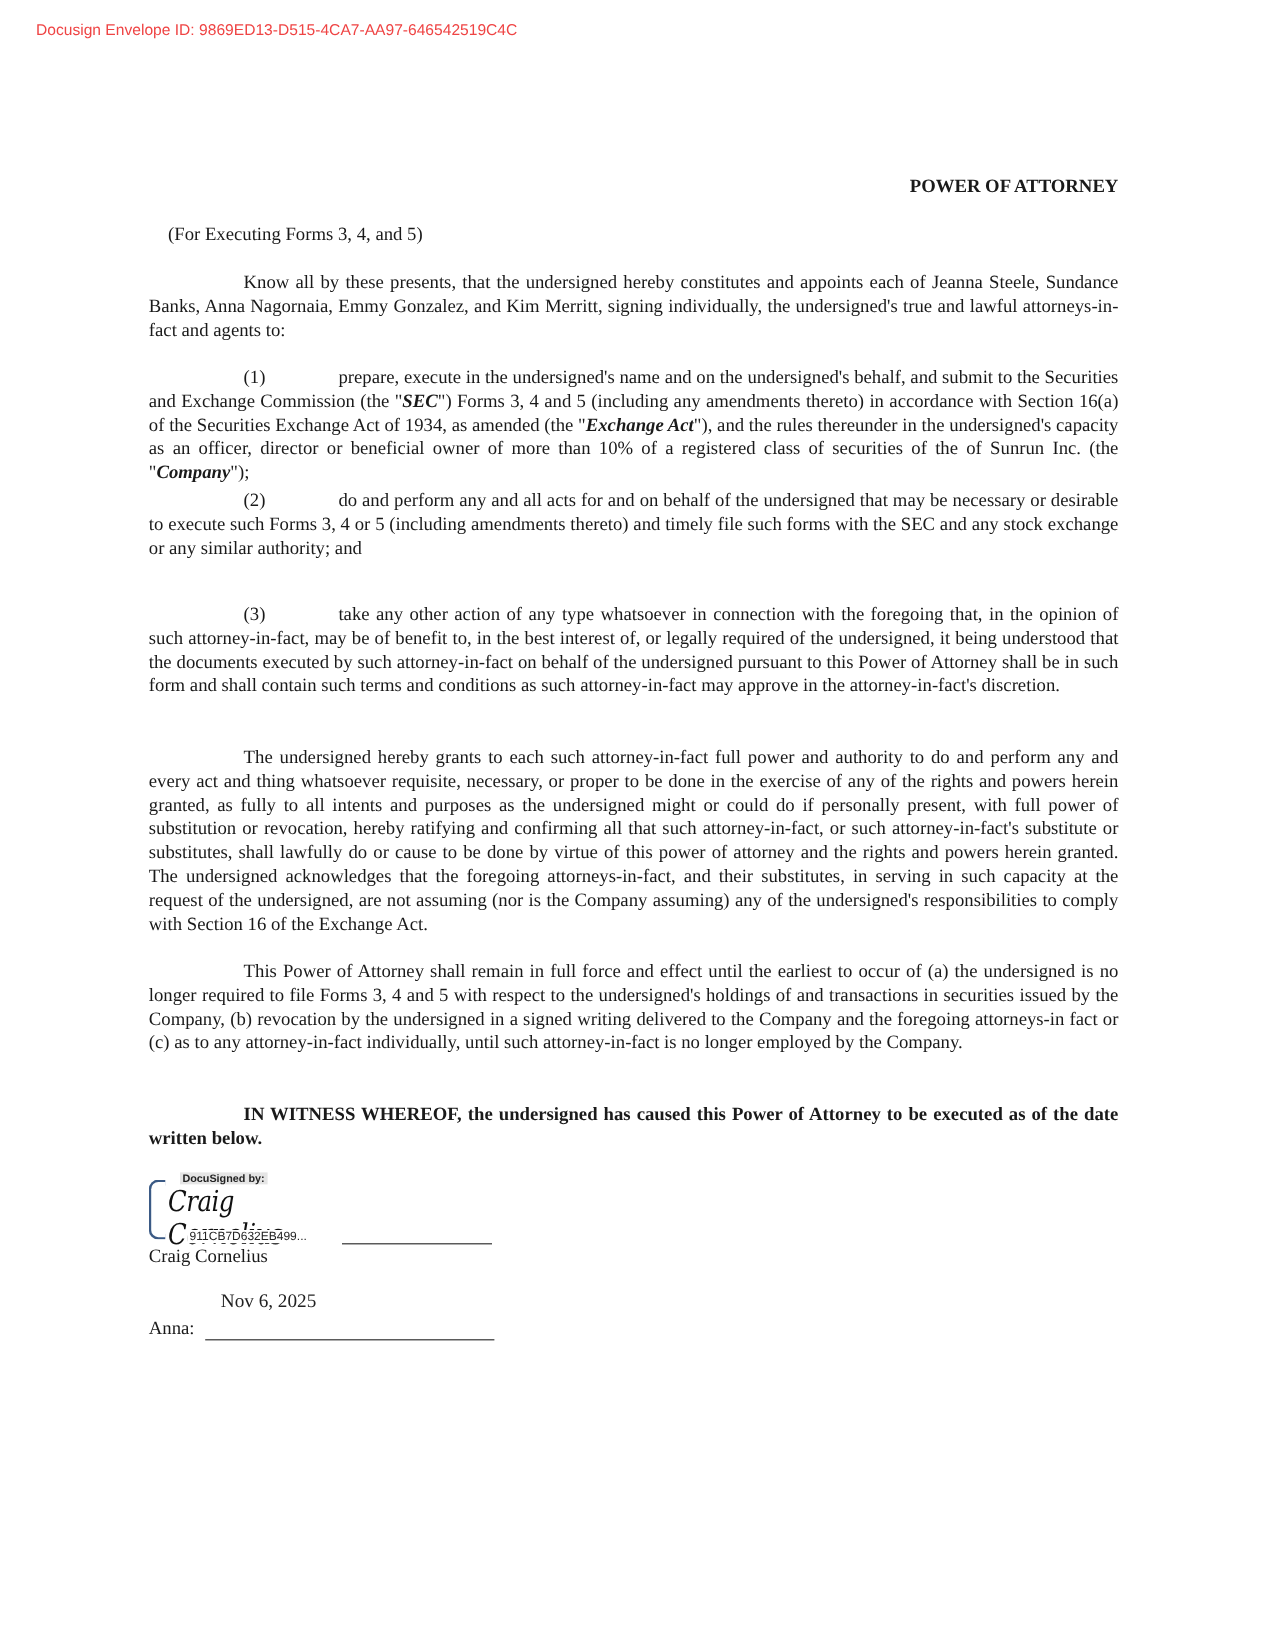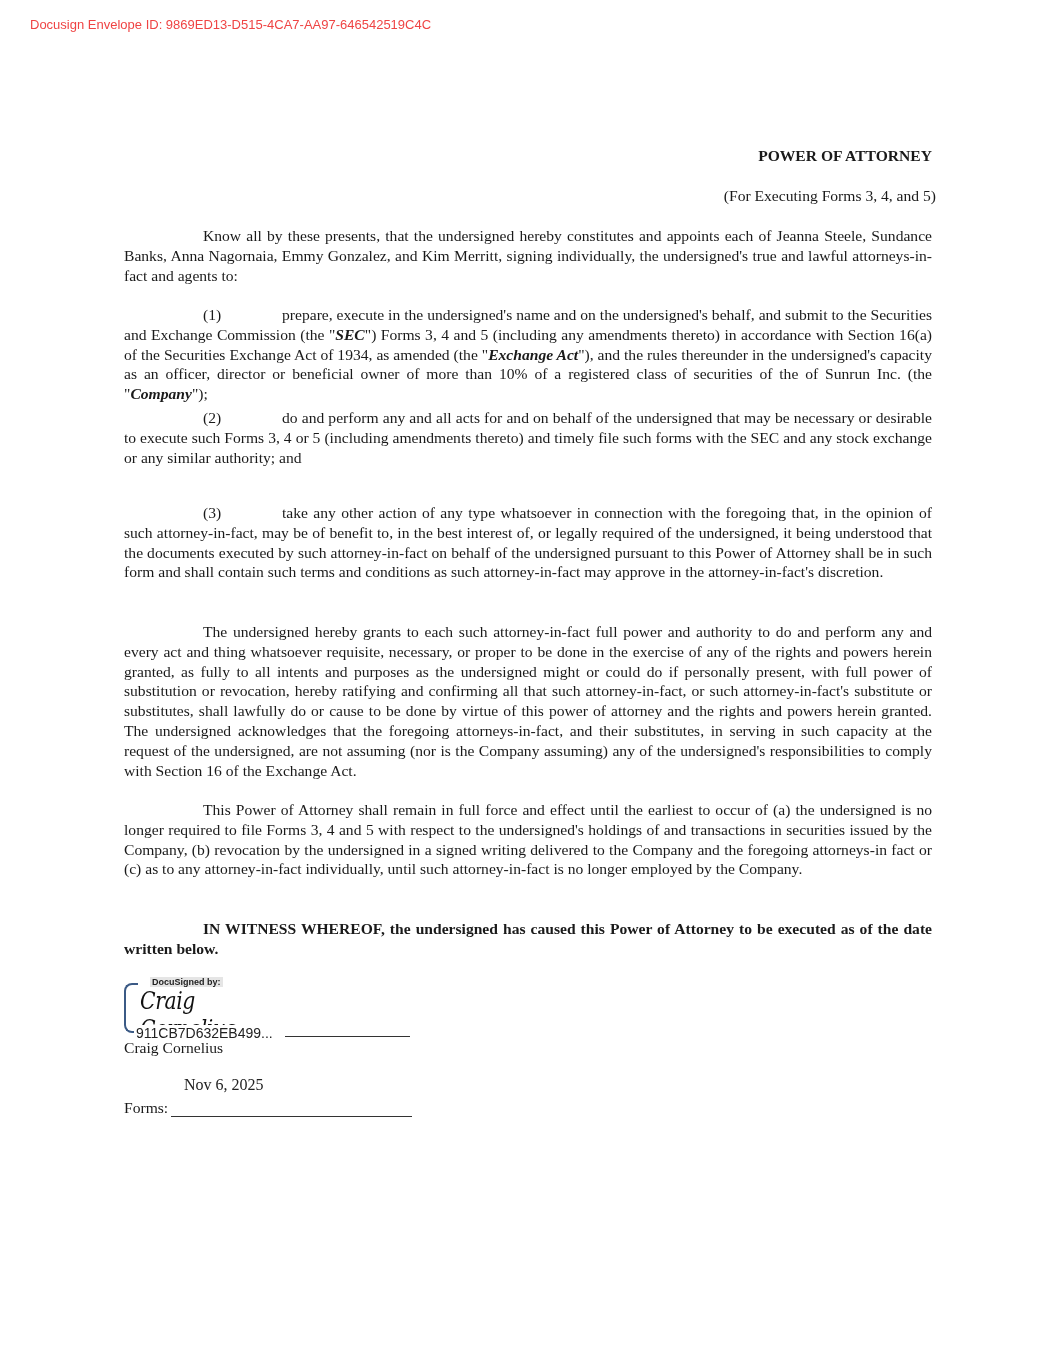--- a/index.html
+++ b/index.html
@@ -14,21 +14,21 @@
   .page {
     position: absolute; left: 124px; top: 0; width: 808px;
     font-family: "Liberation Serif", serif; font-size: 15.6px; line-height: 19.8px;
     color: #1a1a1a;
   }
   .title {
     position: absolute; top: 146px; left: 0; width: 808px; text-align: right;
     font-weight: bold; font-size: 15.6px;
   }
   .subtitle {
-    position: absolute; top: 186px; left: 4px; width: 808px; text-align: right;
+    position: absolute; top: 186px; left: 16px; width: 808px; text-align: left;
   }
   .para {
     position: absolute; left: 0; width: 808px; text-align: justify; margin: 0;
   }
   .indent { text-indent: 79px; }
   .num { display: inline-block; width: 79px; text-indent: 0; }
   .bi { font-weight: bold; font-style: italic; }
 
   .sig-box {
     position: absolute; left: 124px; top: 981px; width: 160px; height: 52px;
@@ -41,22 +41,22 @@
     position: absolute; left: 26px; top: -4px;
     font-family: "Liberation Sans", sans-serif; font-size: 9px; font-weight: bold; color: #222;
     background: #e5e5e5; padding: 0 2px;
   }
   .sig-script {
     position: absolute; left: 16px; top: 6px;
     font-family: "DejaVu Serif", serif; font-style: italic; font-size: 24px; color: #111;
     letter-spacing: -0.5px; transform: scaleX(0.85); transform-origin: left;
   }
   .sig-id {
-    position: absolute; left: 10px; top: 44px;
-    font-family: "Liberation Sans", sans-serif; font-size: 14px; color: #222;
+    position: absolute; left: 32px; top: 44px;
+    font-family: "Liberation Sans", sans-serif; font-size: 10px; color: #222;
     background: #fff; padding: 0 2px;
   }
   .sig-line {
     position: absolute; left: 285px; top: 1036px; width: 125px; height: 0;
     border-top: 1px solid #333;
   }
   .signer-name {
     position: absolute; left: 124px; top: 1039px;
     font-family: "Liberation Serif", serif; font-size: 15.6px;
   }
@@ -100,14 +100,14 @@
 <div class="sig-box">
   <div class="sig-bracket" style="border-color: rgb(59, 90, 133);"></div>
   <div class="sig-label">DocuSigned by:</div>
   <div class="sig-script">Craig Cornelius</div>
   <div class="sig-id">911CB7D632EB499...</div>
 </div>
 <div class="sig-line"></div>
 <div class="signer-name">Craig Cornelius</div>
 
 <div class="date-value">Nov 6, 2025</div>
-<div class="date-label">Forms:</div>
+<div class="date-label">Anna:</div>
 <div class="date-line"></div>
 
 </body></html>

